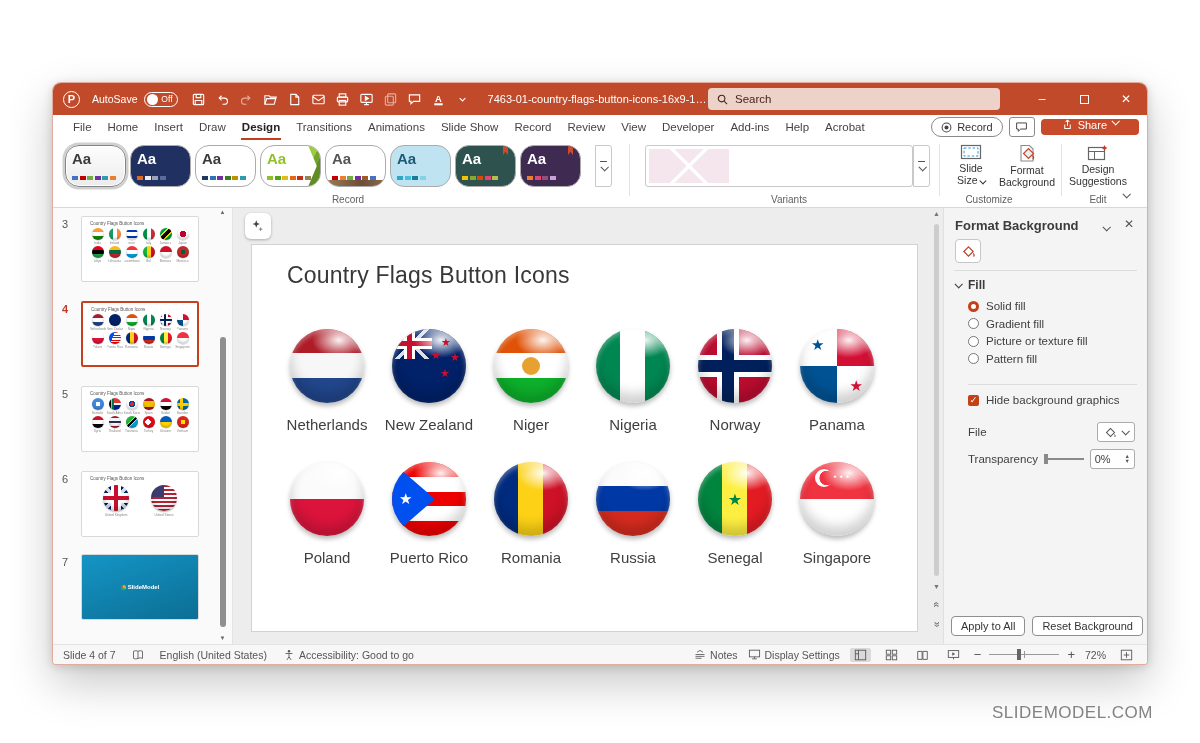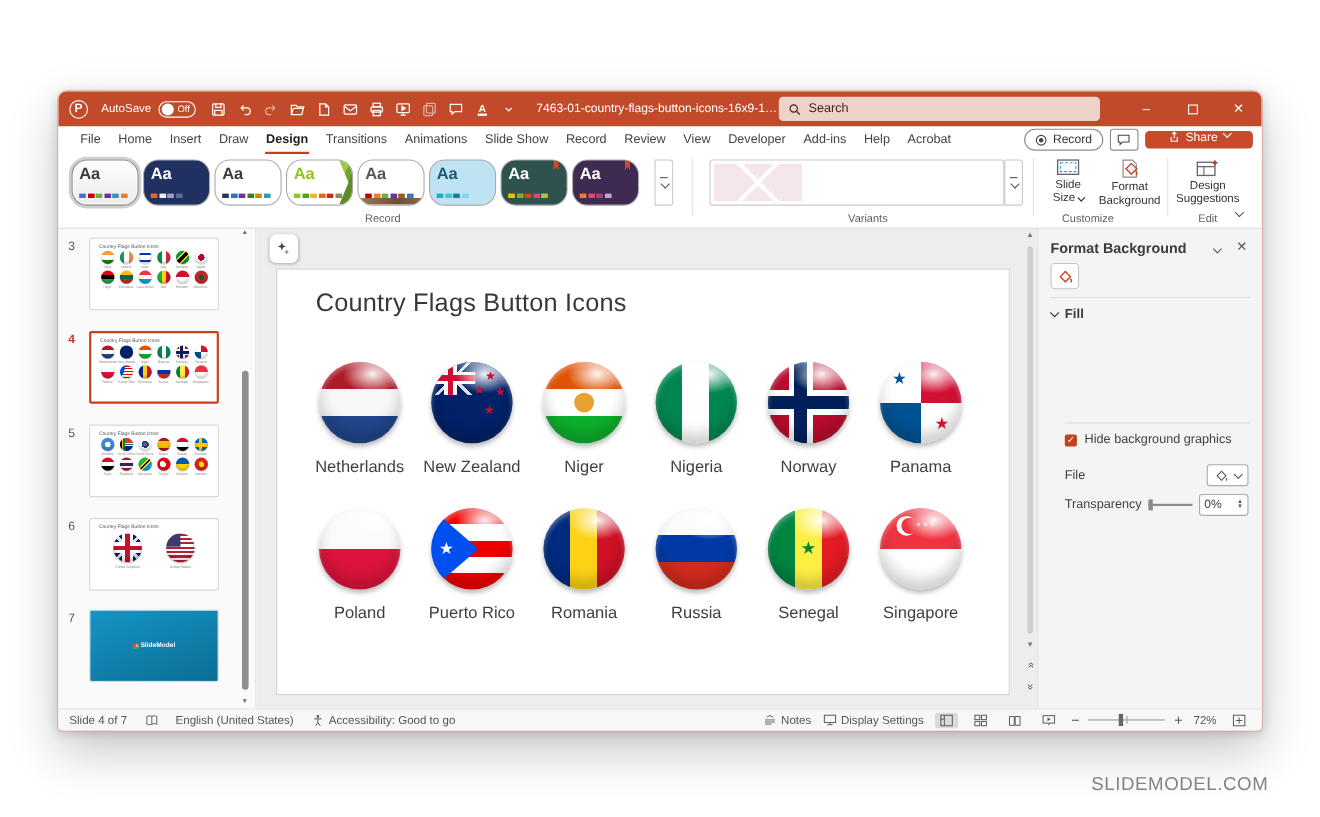--- a/index.html
+++ b/index.html
@@ -735,20 +735,38 @@
         <svg width="15" height="15" viewBox="0 0 16 16">
             <rect x="4.5" y="4.5" width="7" height="7" transform="rotate(45 8 8)" fill="none" stroke="#C0452A" stroke-width="1.3"></rect>
             <path d="M13 10 q1.8 2 .3 3.4" fill="none" stroke="#C0452A" stroke-width="1.3"></path>
           </svg>
       </div>
       <div class="hline" style="top:62px;"></div>
       <div class="fill-hdr">
         <span class="chev"></span>
         <span>Fill</span>
       </div>
+      <div class="opts" id="fill-options">
+          <div class="opt">
+            <span class="radio sel"></span>
+            <span>Solid fill</span>
+          </div>
+          <div class="opt">
+            <span class="radio"></span>
+            <span>Gradient fill</span>
+          </div>
+          <div class="opt">
+            <span class="radio"></span>
+            <span>Picture or texture fill</span>
+          </div>
+          <div class="opt">
+            <span class="radio"></span>
+            <span>Pattern fill</span>
+          </div>
+        </div>
       <div class="opts" style="top:186px;">
         <div class="opt">
           <span class="cbx">✓</span>
           <span>Hide background graphics</span>
         </div>
       </div>
       <div class="hline" style="top:176px;left:24px;"></div>
       <div class="color-row" style="top:214px;">
         <span>File</span>
         <div class="color-dd">
@@ -765,20 +783,24 @@
             <div class="knob"></div>
           </div>
         <div class="spin">
           <span>0%</span>
           <span class="arrows">
               <span>▲</span>
               <span>▼</span>
             </span>
         </div>
       </div>
+      <div class="panel-btns">
+        <button class="pbtn">Apply to All</button>
+        <button class="pbtn">Reset Background</button>
+      </div>
     </div>
   </div>
 
   <div class="statusbar">
     <div class="sb-item">
         <span>Slide 4 of 7</span>
       </div>
     <div class="sb-item">
       <svg width="12" height="12" viewBox="0 0 16 16">
           <path d="M2 3 q3-1.6 6 0 q3-1.6 6 0 v9.5 q-3-1.6-6 0 q-3 1.6-6 0 z M8 3 v9.5" fill="none" stroke="#555" stroke-width="1.1"></path>

